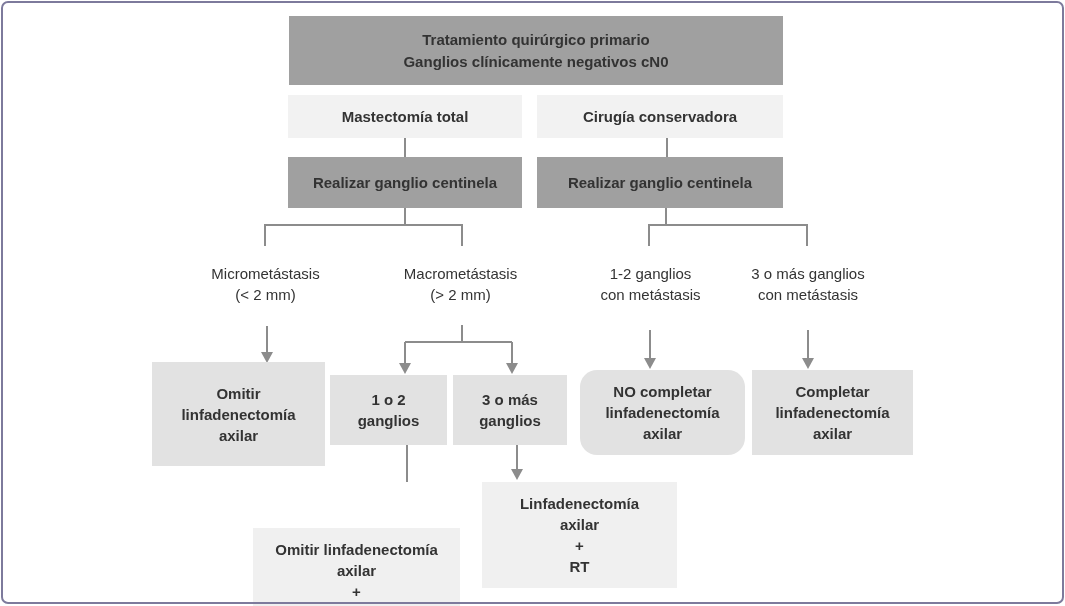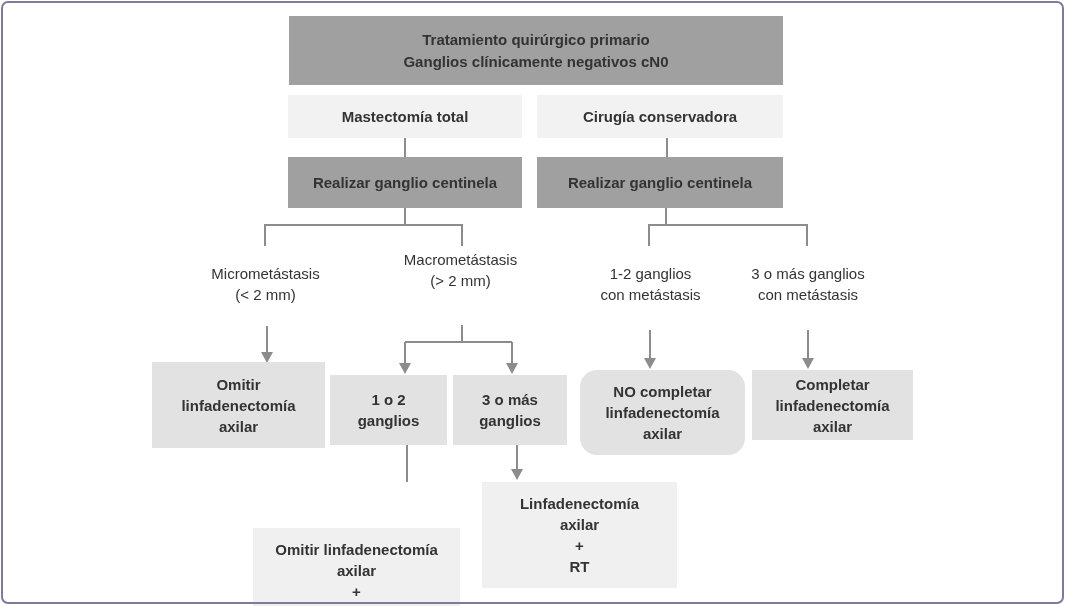--- a/index.html
+++ b/index.html
@@ -76,44 +76,44 @@
 
   <div class="box light" style="left:537px;top:95px;width:246px;height:43px;">Cirugía conservadora</div>
 
   <div class="box dark" style="left:288px;top:157px;width:234px;height:51px;">Realizar ganglio centinela</div>
 
   <div class="box dark" style="left:537px;top:157px;width:246px;height:51px;">Realizar ganglio centinela</div>
 
   <div class="flabel" style="left:178px;top:263px;width:175px;">Micrometástasis
 (&lt; 2 mm)</div>
 
-  <div class="flabel" style="left:373px;top:249px;width:175px;">Macrometástasis
+  <div class="flabel" style="left:373px;top:263px;width:175px;">Macrometástasis
 (&gt; 2 mm)</div>
 
   <div class="flabel" style="left:563px;top:263px;width:175px;">1-2 ganglios
 con metástasis</div>
 
   <div class="flabel" style="left:718px;top:263px;width:180px;">3 o más ganglios
 con metástasis</div>
 
-  <div class="box result" style="left:152px;top:362px;width:173px;height:86px;">Omitir
+  <div class="box result" style="left:152px;top:362px;width:173px;height:104px;">Omitir
 linfadenectomía
 axilar</div>
 
   <div class="box result" style="left:330px;top:375px;width:117px;height:70px;">1 o 2
 ganglios</div>
 
   <div class="box result" style="left:453px;top:375px;width:114px;height:70px;">3 o más
 ganglios</div>
 
   <div class="box result" style="left:580px;top:370px;width:165px;height:85px;border-radius:17px;">NO completar
 linfadenectomía
 axilar</div>
 
-  <div class="box result" style="left:752px;top:370px;width:161px;height:70px;">Completar
+  <div class="box result" style="left:752px;top:370px;width:161px;height:85px;">Completar
 linfadenectomía
 axilar</div>
 
   <div class="box final" style="left:253px;top:482px;width:207px;height:106px;margin-top:46px;">Omitir linfadenectomía
 axilar
 +
 RT</div>
 
   <div class="box final" style="left:482px;top:482px;width:195px;height:106px;">Linfadenectomía
 axilar

